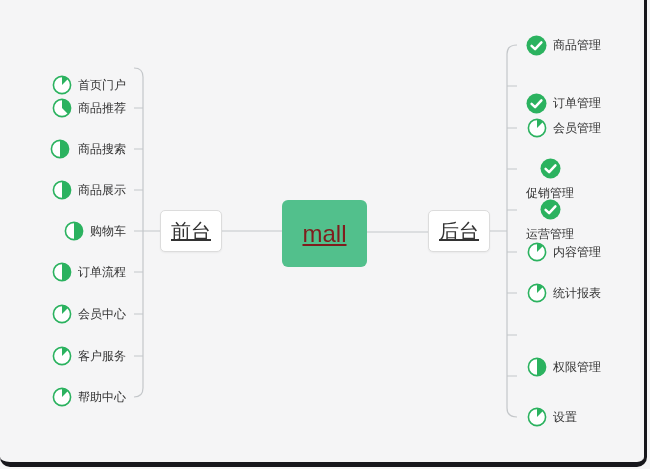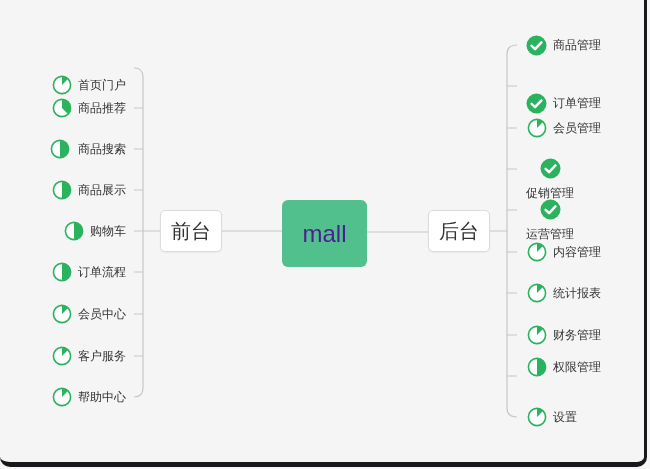--- a/index.html
+++ b/index.html
@@ -12,33 +12,33 @@
     position:relative;width:647px;height:467px;box-sizing:border-box;
     background:var(--background,#f5f5f6);
     border-right:3px solid var(--frame-border,#17171c);
     border-bottom:5px solid var(--frame-border,#17171c);
     border-radius:0 0 10px 10px;
     overflow:hidden;
   }
   #connectors{position:absolute;left:0;top:0;width:650px;height:469px;pointer-events:none;}
   .node{
     position:absolute;display:flex;align-items:center;justify-content:center;
-    box-sizing:border-box;white-space:nowrap;cursor:default;
+    box-sizing:border-box;white-space:nowrap;cursor:default;text-decoration:underline;
   }
   .side-node{
     background:#ffffff;border:1px solid var(--node-border,#dcdcdc);
     border-radius:5px;font-size:20px;color:var(--text,#333);
     box-shadow:0 1px 2px rgba(0,0,0,0.05);
   }
   #left-node{left:160px;top:210px;width:62px;height:42px;}
   #right-node{left:428px;top:210px;width:62px;height:42px;}
   #center-node{
     left:282px;top:200px;width:85px;height:67px;
     background:var(--mall-green,#52c08c);border-radius:6px;
-    color:#4c1d95;font-size:24px;
+    color:#7f1d1d;font-size:24px;
   }
   .item{
     position:absolute;height:22px;display:flex;align-items:center;gap:6px;
     font-size:12px;color:var(--text,#333);white-space:nowrap;cursor:default;
   }
   .item.left{right:518px;}
   .item.right{left:526px;}
   .icon{display:flex;align-items:center;justify-content:center;width:21px;height:21px;}
 </style>
 </head>
@@ -191,29 +191,20 @@
     </div>
     <div class="item right" style="top: 282px;">
       <span class="icon">
         <svg width="20" height="20" viewBox="0 0 20 20">
           <circle cx="10" cy="10" r="8.6" fill="#fff" stroke="#2bb25f" stroke-width="1.6"></circle>
           <path d="M10,10 L10,1.6 A8.4,8.4 0 0 1 15.94,4.06 Z" fill="#2bb25f"></path>
         </svg>
       </span>
       <span class="lbl">统计报表</span>
     </div>
-    <div class="item right" style="top: 324px;">
-      <span class="icon">
-        <svg width="20" height="20" viewBox="0 0 20 20">
-          <circle cx="10" cy="10" r="8.6" fill="#fff" stroke="#2bb25f" stroke-width="1.6"></circle>
-          <path d="M10,10 L10,1.6 A8.4,8.4 0 0 1 15.94,4.06 Z" fill="#2bb25f"></path>
-        </svg>
-      </span>
-      <span class="lbl">财务管理</span>
-    </div>
     <div class="item right" style="top: 356px;">
       <span class="icon">
         <svg width="20" height="20" viewBox="0 0 20 20">
           <circle cx="10" cy="10" r="8.6" fill="#fff" stroke="#2bb25f" stroke-width="1.6"></circle>
           <path d="M10,10 L10,1.6 A8.4,8.4 0 0 1 10.00,18.40 Z" fill="#2bb25f"></path>
         </svg>
       </span>
       <span class="lbl">权限管理</span>
     </div>
     <div class="item right" style="top: 406px;">

